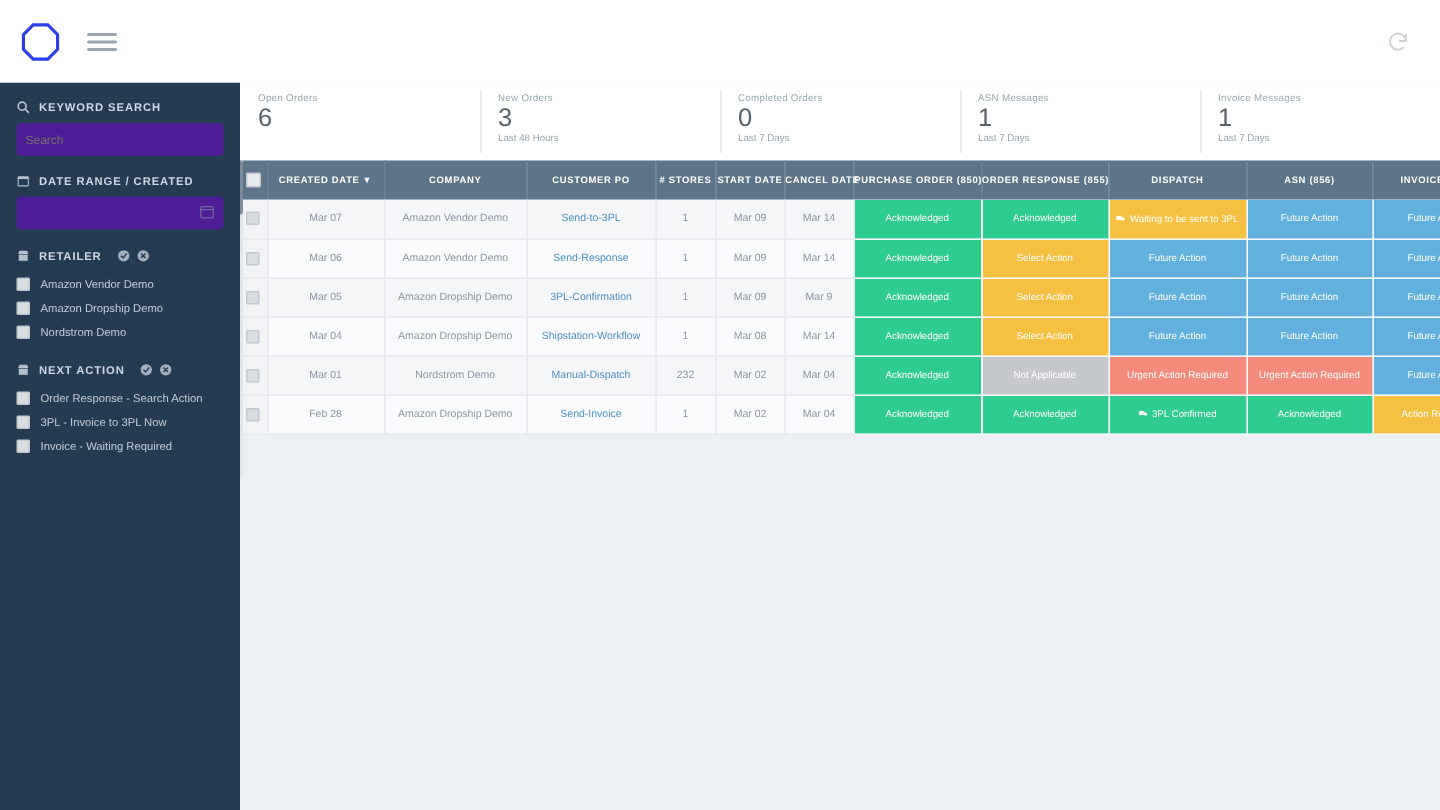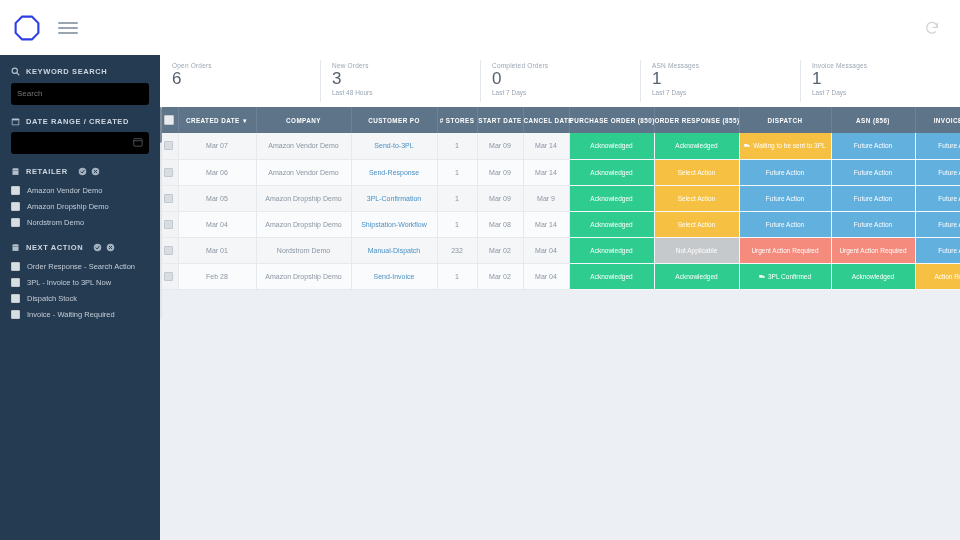--- a/index.html
+++ b/index.html
@@ -33,21 +33,21 @@
   .filter-label {
     display: flex; align-items: center; gap: 6px;
     font-size: 7.5px; letter-spacing: .6px; font-weight: 700;
     color: #cdd7e2; text-transform: uppercase; margin-bottom: 6px;
   }
   .filter-label .fi { width: 9px; height: 9px; flex: 0 0 9px; opacity: .85; }
   .mini-btns { display: flex; gap: 4px; margin-left: 4px; }
   .mini-btn { width: 9px; height: 9px; cursor: pointer; opacity: .75; }
   .txt-input {
     width: 100%; height: 20px; border-radius: 3px; border: none;
-    background: #000000; font-size: 8px; color: #9aa3ad;
+    background: #4c1d95; font-size: 8px; color: #9aa3ad;
     padding: 11px 6px; font-family: "Liberation Sans", sans-serif;
     margin-bottom: 12px;
   }
   .date-wrap { position: relative; margin-bottom: 13px; }
   .date-wrap .txt-input { margin-bottom: 0; padding-right: 20px; }
   .cal-icon { position: absolute; right: 6px; top: 5px; width: 10px; height: 10px; opacity: .6; }
   .check-list { margin-bottom: 13px; }
   .check-row {
     display: flex; align-items: center; gap: 7px;
     height: 16px; cursor: pointer;
@@ -220,24 +220,20 @@
       </span>
     </div>
     <div class="check-list">
       <div class="check-row">
         <span class="cbox"></span>
         <span>Order Response - Search Action</span>
       </div>
       <div class="check-row">
         <span class="cbox"></span>
         <span>3PL - Invoice to 3PL Now</span>
-      </div>
-      <div class="check-row">
-        <span class="cbox"></span>
-        <span>Dispatch Stock</span>
       </div>
       <div class="check-row">
         <span class="cbox"></span>
         <span>Invoice - Waiting Required</span>
       </div>
     </div>
   </div>
 
   <div class="main">
 

